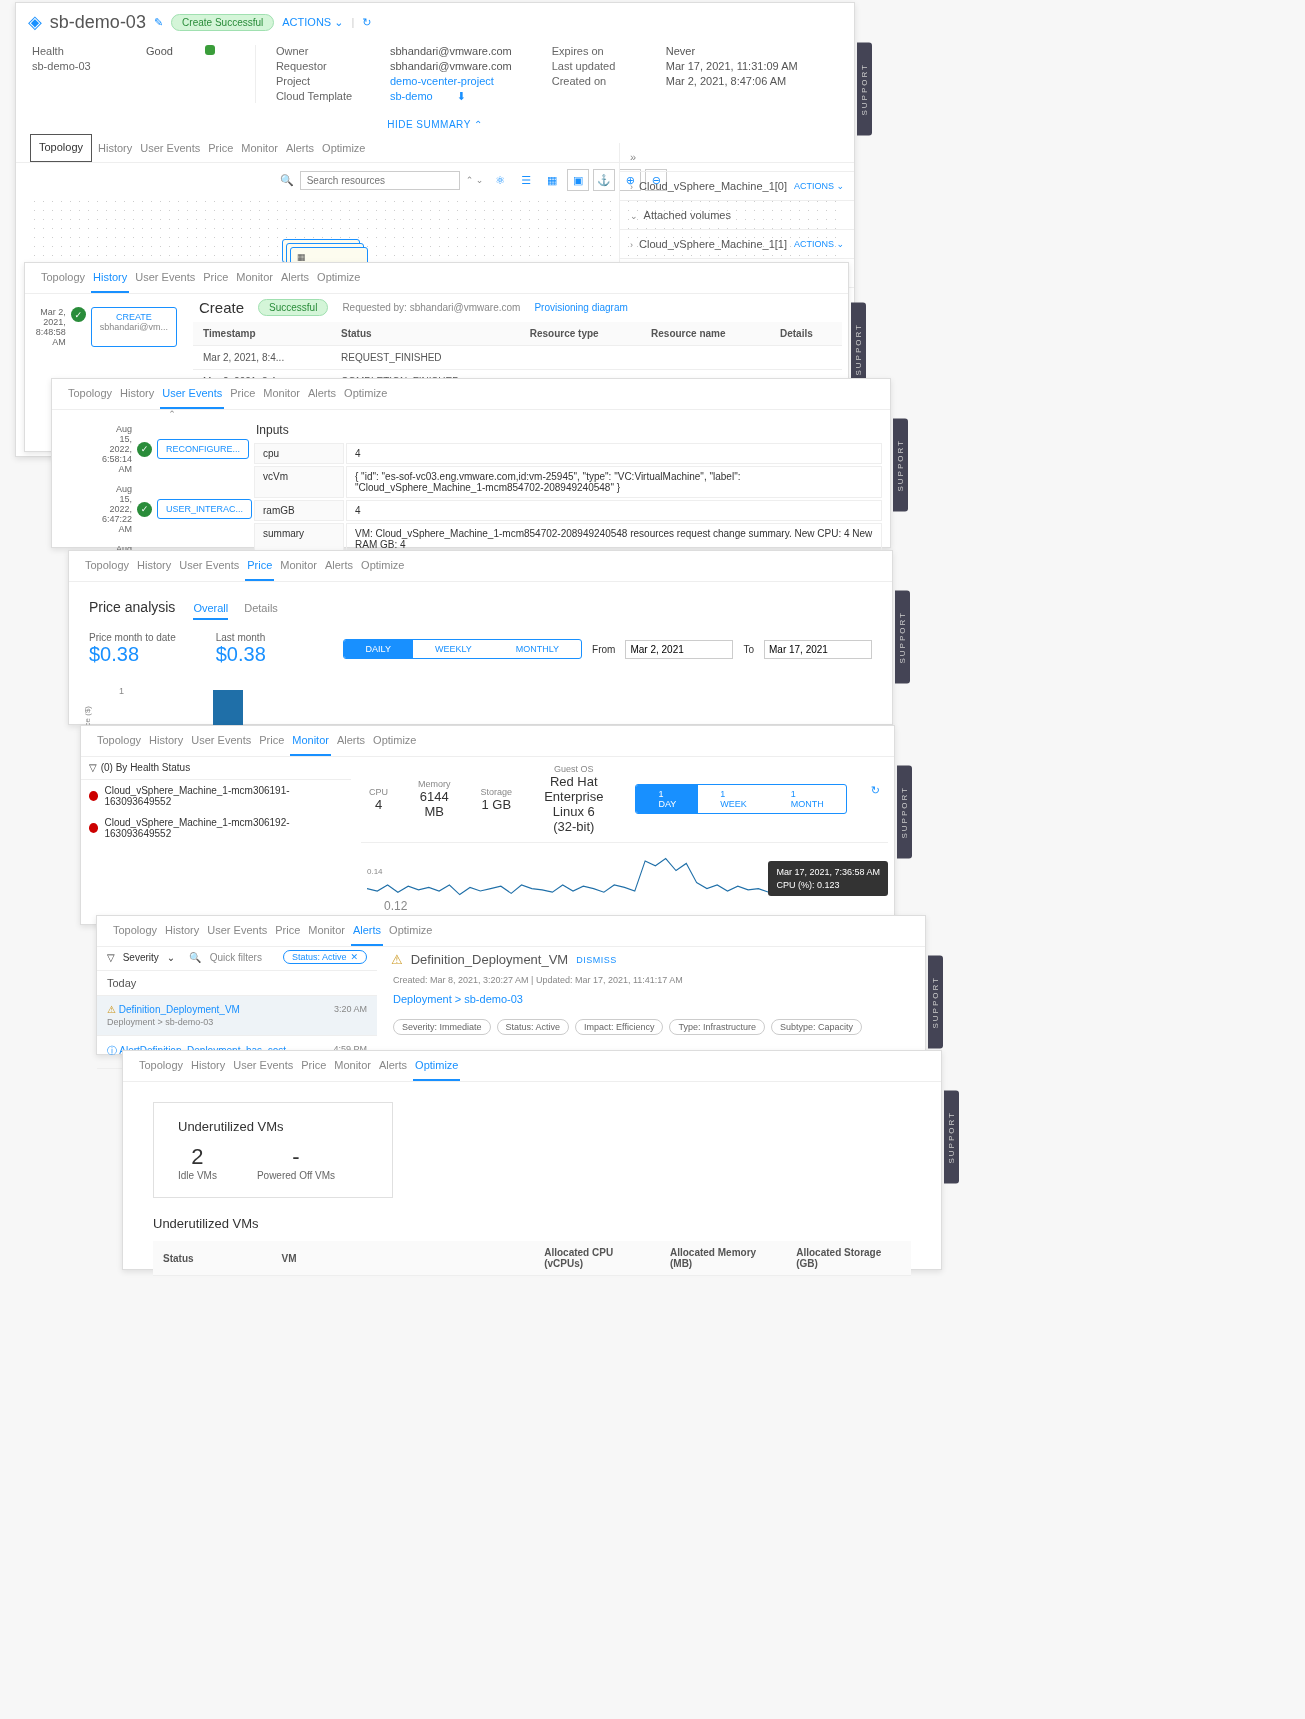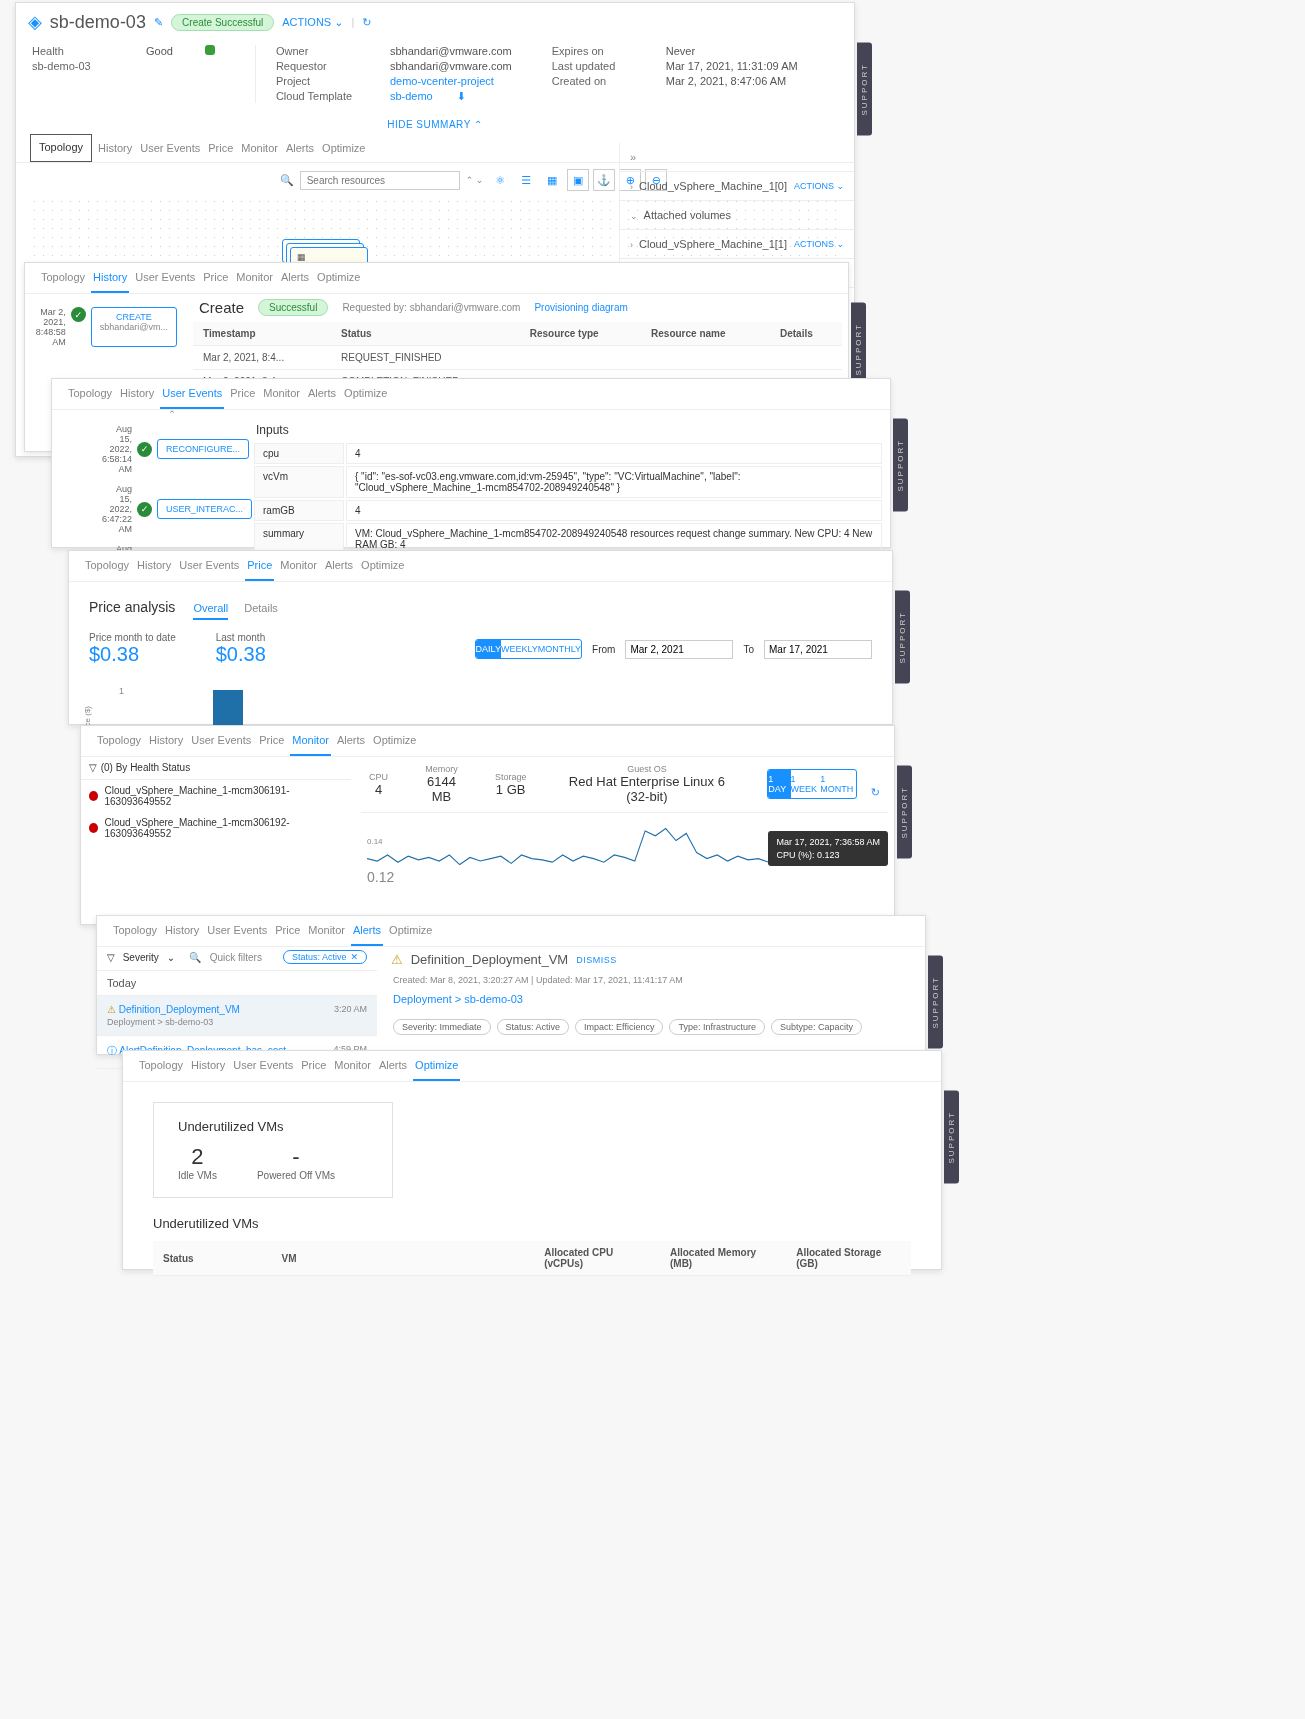--- a/index.html
+++ b/index.html
@@ -56,21 +56,21 @@
 .kv-tbl { width: 100%; font-size: 10px; }
 .kv-tbl td { padding: 4px 8px; border: 1px solid #eee; vertical-align: top; }
 .kv-tbl td.k { width: 90px; background: #fafafa; }
 .price-body { padding: 10px 20px; }
 .sub-tabs { display: flex; gap: 16px; font-size: 11px; margin: 6px 0 12px; }
 .sub-tabs .st { color: #888; padding: 4px 0; cursor: pointer; }
 .sub-tabs .st.active { color: #1890ff; border-bottom: 2px solid #1890ff; }
 .price-row { display: flex; align-items: center; gap: 40px; }
 .price-val { font-size: 20px; color: #1890ff; }
 .btn-grp { display: flex; border: 1px solid #1890ff; border-radius: 3px; overflow: hidden; font-size: 9px; }
-.btn-grp span { padding: 4px 0; color: #1890ff; cursor: pointer; }
+.btn-grp span { padding: 4px 22px; color: #1890ff; cursor: pointer; }
 .btn-grp span.on { background: #1890ff; color: #fff; }
 .date-in { border: 1px solid #ccc; padding: 3px 4px; font-size: 10px; width: 108px; }
 .bars { display: flex; align-items: flex-end; gap: 12px; height: 55px; margin-top: 20px; padding-left: 40px; position: relative; }
 .bars .bar { width: 30px; background: #1f6fa8; }
 .y-ax { position: absolute; left: 0; top: 0; bottom: 0; width: 35px; display: flex; flex-direction: column; justify-content: space-between; font-size: 9px; color: #888; text-align: right; }
 .mon-left { position: absolute; top: 30px; left: 0; width: 270px; font-size: 10px; }
 .mon-filter { padding: 6px 8px; border-bottom: 1px solid #eee; display: flex; align-items: center; gap: 4px; }
 .mon-vm { padding: 5px 8px; display: flex; align-items: center; gap: 6px; }
 .dot-r { width: 10px; height: 10px; background: #c00; border-radius: 50%; display: inline-block; }
 .mon-right { position: absolute; top: 30px; left: 280px; right: 6px; }
@@ -439,32 +439,32 @@
           <div class="sv">6144 MB</div>
         </div>
       <div class="stat">
           <div class="sl">Storage</div>
           <div class="sv">1 GB</div>
         </div>
       <div class="stat">
           <div class="sl">Guest OS</div>
           <div class="sv">Red Hat Enterprise Linux 6 (32-bit)</div>
         </div>
-      <div style="margin-left:auto;display:flex;align-items:flex-end;gap:14px">
+      <div style="margin-left:auto;display:flex;align-items:flex-start;gap:24px">
         <div class="btn-grp">
             <span class="on">1 DAY</span>
             <span>1 WEEK</span>
             <span>1 MONTH</span>
           </div>
         <span class="lnk">↻</span>
       </div>
     </div>
     <div class="chart">
       <div style="position:absolute;left:6px;top:24px;font-size:8px;color:#888">0.14</div>
-      <div style="position:absolute;left:6px;top:56px;font-size:14px;color:#888">0.12</div>
+      <div style="position:absolute;left:23px;top:56px;font-size:12px;color:#888">0.12</div>
       <svg viewBox="0 0 500 50" preserveAspectRatio="none">
           <polyline points="0,33 10,35 20,30 30,36 40,31 50,34 60,32 70,35 80,30 90,38 100,32 110,35 120,33 130,31 140,37 150,30 160,33 170,34 180,36 190,30 200,35 210,31 220,33 230,36 240,30 250,32 260,35 270,10 280,14 290,8 300,18 310,12 320,28 330,33 340,30 350,35 360,31 370,34 380,33 390,36 400,34 410,30 420,37 430,32 440,35 450,30 460,33 470,34 480,30 490,33 500,31" fill="none" stroke="#1f6fa8" stroke-width="1"></polyline>
         </svg>
       
       <div class="tooltip-cpu">
           <div>Mar 17, 2021, 7:36:58 AM</div>
           <div>CPU (%): 0.123</div>
         </div>
     </div>
   </div>

